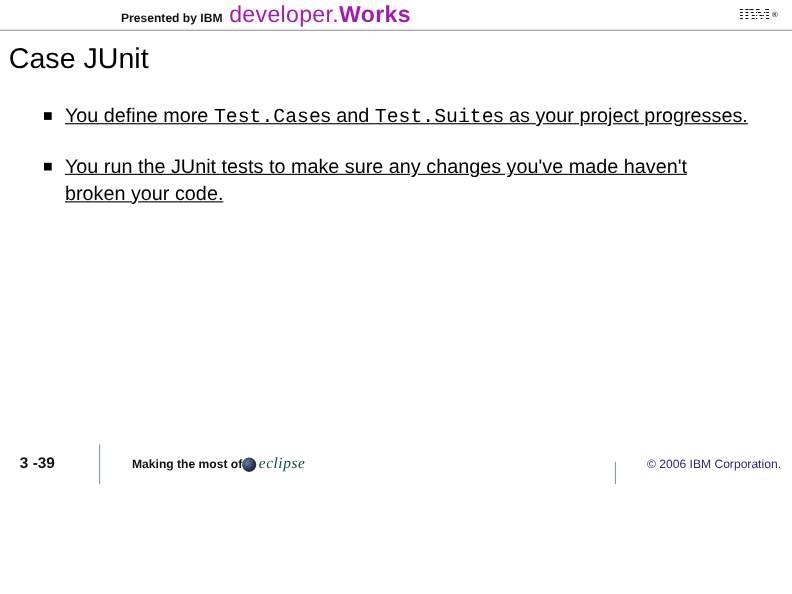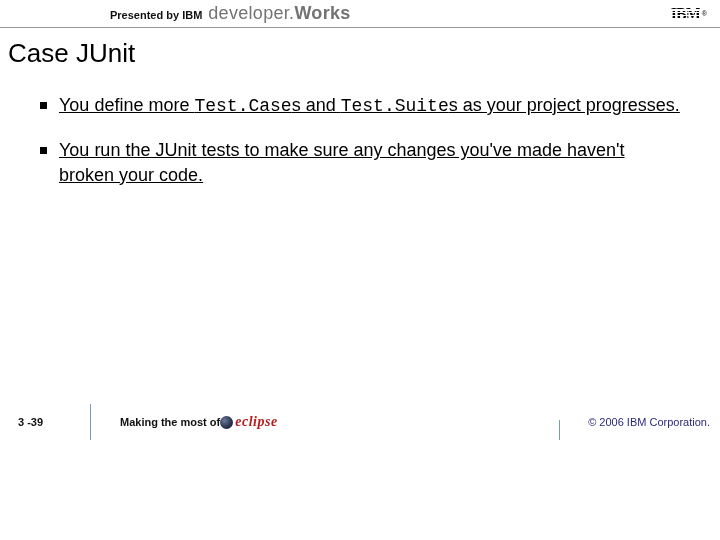--- a/index.html
+++ b/index.html
@@ -2,46 +2,46 @@
 <html><head>
 <meta charset="utf-8">
 <style>
   * { margin: 0; padding: 0; box-sizing: border-box; }
   html, body { width: 720px; height: 540px; font-family: Arial, Helvetica, sans-serif; background: #fff; }
   .slide { position: relative; width: 720px; height: 440px; overflow: hidden; }
 
   .header { height: 28px; border-bottom: 1px solid #999; display: flex; align-items: center; padding: 0 14px 0 110px; }
   .header-left { flex: 1; display: flex; align-items: baseline; gap: 6px; }
   .presented { font-size: 11px; font-weight: bold; color: #111; }
-  .dev { font-size: 18px; color: #737373; letter-spacing: 0.3px; }
+  .dev { font-size: 21px; color: #a21caf; letter-spacing: 0.3px; }
   .dev .light { font-weight: 300; }
   .dev .bold { font-weight: 700; }
   .ibm-logo { letter-spacing: -1px; display: flex; align-items: center; gap: 2px; }
   .ibm-bars { display: inline-flex; gap: 1px; }
   .ibm-bars span { font-family: Georgia, 'Times New Roman', serif; font-weight: 900; font-size: 16px; color: #000;
                    background: repeating-linear-gradient(#000 0 1.4px, #fff 1.4px 2.8px);
                    -webkit-background-clip: text; background-clip: text; -webkit-text-fill-color: transparent; }
   .reg { font-size: 7px; vertical-align: top; }
 
   .title { font-size: 26px; font-weight: 400; padding: 10px 8px 6px; color: #000; }
 
   .body { padding: 18px 40px 0 40px; }
   .bullet { display: flex; margin-bottom: 20px; font-size: 18px; line-height: 1.35; color: #000; text-decoration: underline; }
   .sq { width: 7px; height: 7px; background: #000; margin-top: 9px; margin-right: 12px; flex-shrink: 0; }
   .bullet-text { flex: 1; }
   code.inline { font-family: "Courier New", Courier, monospace; font-size: 18px; }
   .vline { position: absolute; bottom: 0; width: 1px; background: #7b99b8; }
   .vline.left { left: 90px; height: 36px; }
   .vline.right { right: 160px; height: 20px; }
-  .slide-num { position: absolute; left: 18px; bottom: 12px; font-size: 11px; font-weight: bold; color: #111; }
+  .slide-num { position: absolute; left: 18px; bottom: 12px; font-size: 14px; font-weight: bold; color: #111; }
   .making { position: absolute; left: 120px; bottom: 10px; display: flex; align-items: center; gap: 0; font-size: 11px; font-weight: bold; color: #111; }
   .eclipse-logo { display: inline-flex; align-items: center; gap: 2px; }
   .eclipse-ball { width: 13px; height: 13px; border-radius: 50%;
                   background: radial-gradient(circle at 35% 35%, #6a7a9a 0%, #2b3552 55%, #0a1228 100%); }
-  .eclipse-word { font-family: Georgia, 'Times New Roman', serif; font-style: italic; font-size: 14px; color: #b91c1c; font-weight: 700; letter-spacing: 0.5px; }
+  .eclipse-word { font-family: Georgia, 'Times New Roman', serif; font-style: italic; font-size: 14px; color: #14532d; font-weight: 400; letter-spacing: 0.5px; }
   .copyright { position: absolute; right: 10px; bottom: 12px; font-size: 11px; color: #2a2a7a; }
 </style>
 </head>
 <body>
 
 <div class="slide">
 
   <div class="header">
     <div class="header-left">
       <span class="presented">Presented by IBM</span>

